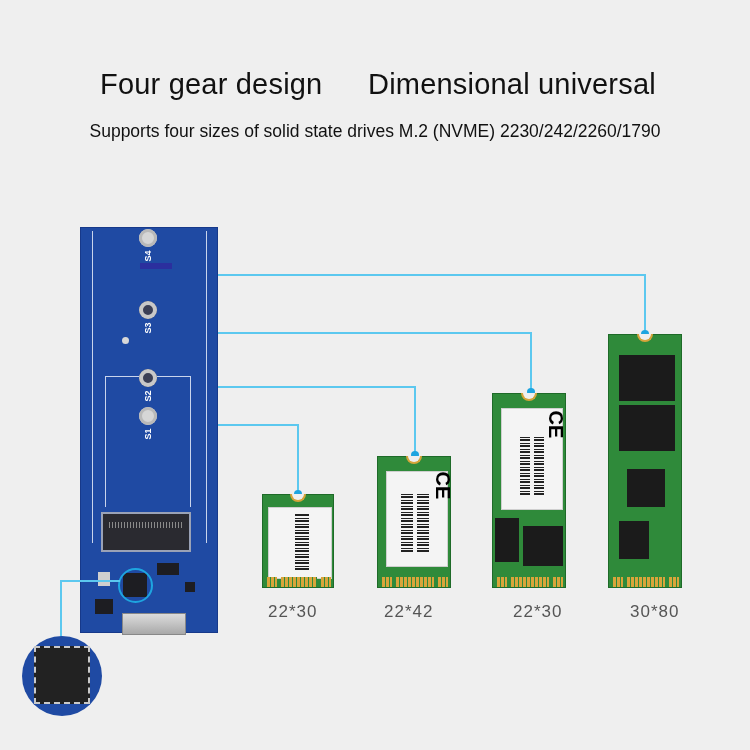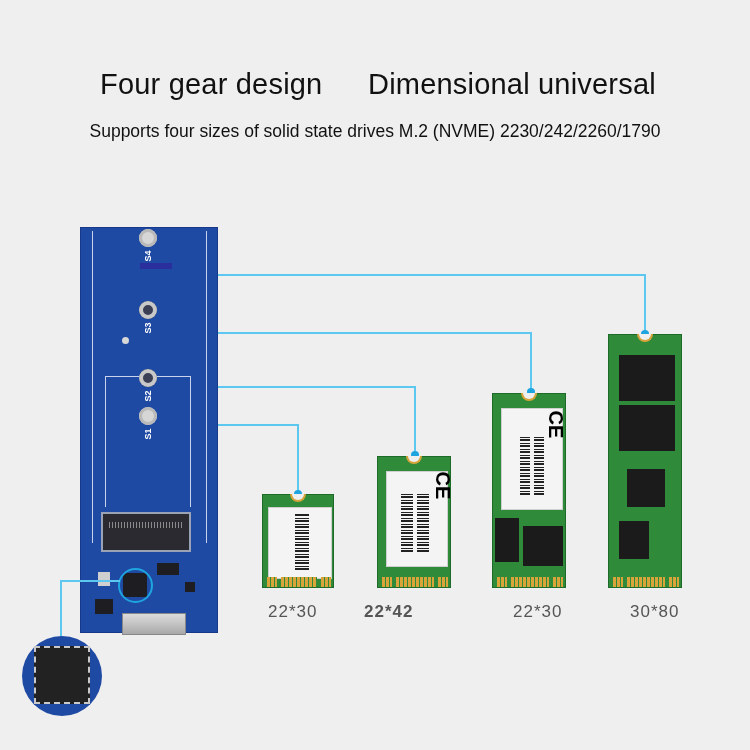--- a/index.html
+++ b/index.html
@@ -111,21 +111,21 @@
   <div class="notch"></div>
   <div class="label" style="left:8px;top:14px;width:60px;height:94px;">
     <div class="barcode" style="left:14px;top:22px;width:12px;height:58px;"></div>
     <div class="barcode" style="left:30px;top:22px;width:12px;height:58px;"></div>
     <div class="abs" style="left:42px;top:2px;font-size:20px;font-weight:bold;transform:rotate(90deg);">CE</div>
   </div>
   <div class="fingers" style="left:4px;width:10px;"></div>
   <div class="fingers" style="left:18px;width:38px;"></div>
   <div class="fingers" style="left:60px;width:10px;"></div>
 </div>
-<div class="cap" style="left:364px;font-weight:bold;">22*42</div>
+<div class="cap" style="left:384px;">22*42</div>
 
 <div class="ssd" style="left:492px;top:393px;width:74px;height:195px;">
   <div class="notch"></div>
   <div class="label" style="left:8px;top:14px;width:60px;height:100px;">
     <div class="barcode" style="left:18px;top:26px;width:10px;height:60px;"></div>
     <div class="barcode" style="left:32px;top:26px;width:10px;height:60px;"></div>
     <div class="abs" style="left:40px;top:4px;font-size:20px;font-weight:bold;transform:rotate(90deg);">CE</div>
   </div>
   <div class="ic" style="left:2px;top:124px;width:24px;height:44px;"></div>
   <div class="ic" style="left:30px;top:132px;width:40px;height:40px;"></div>

